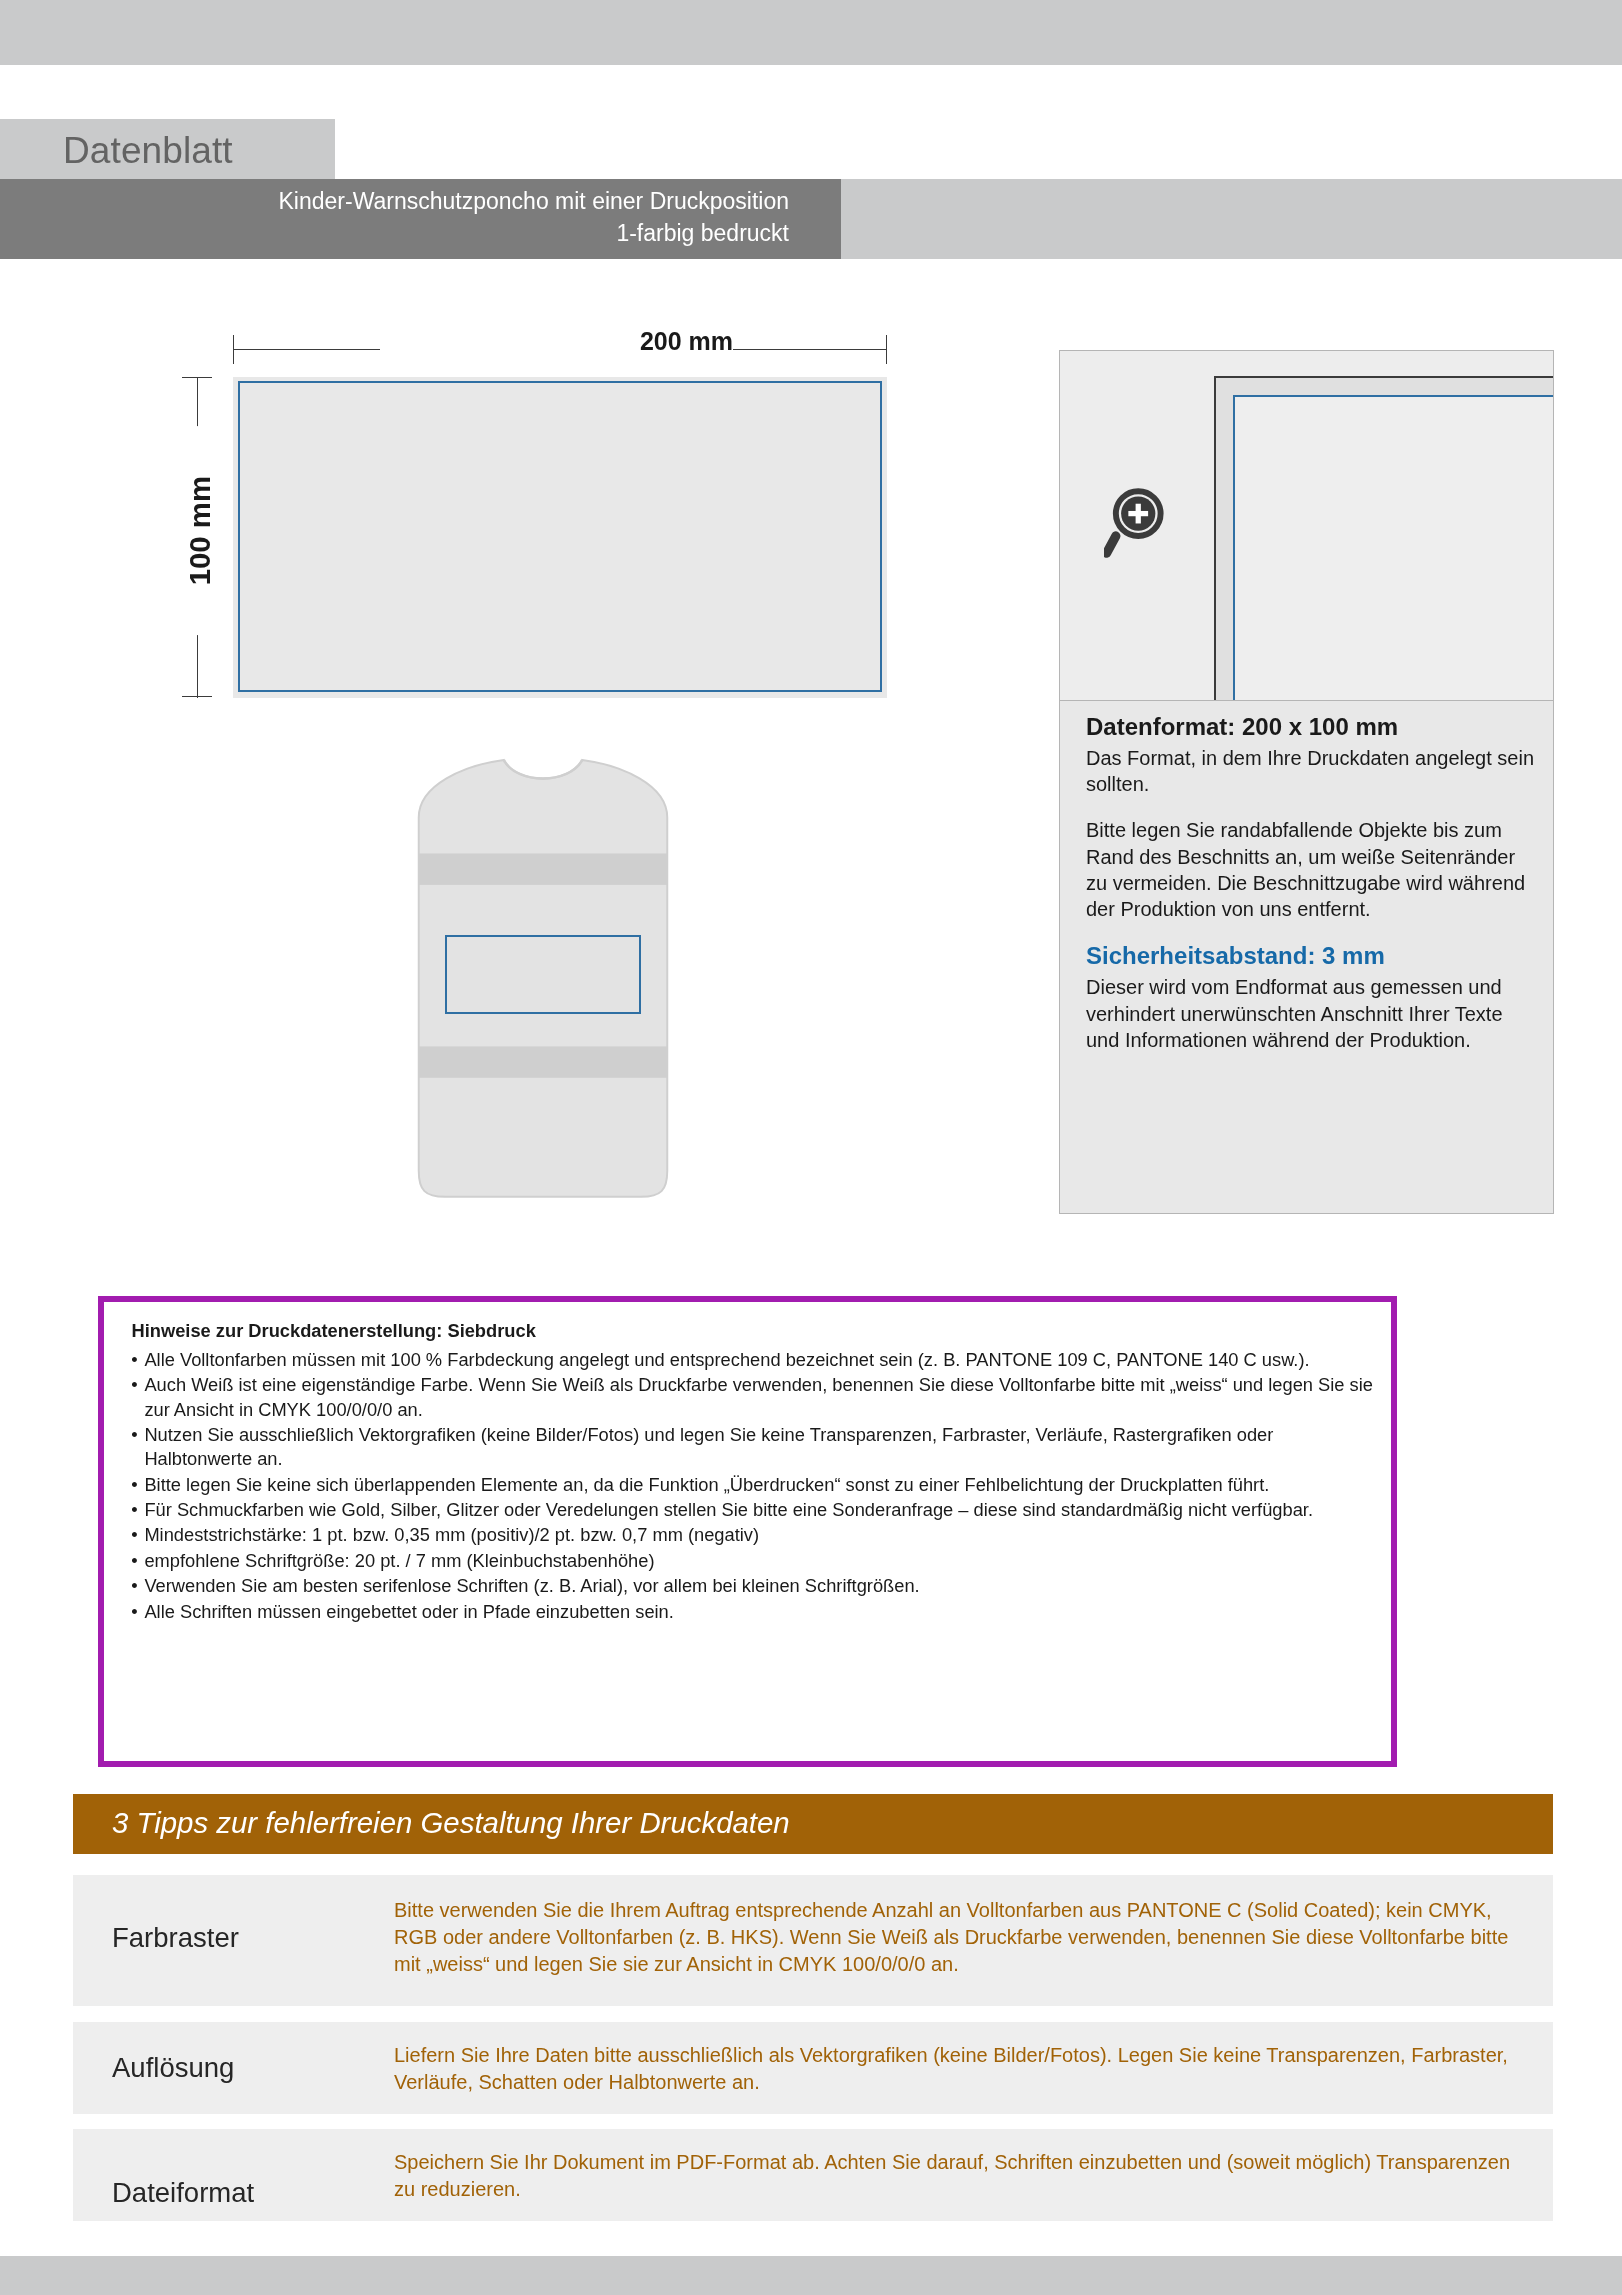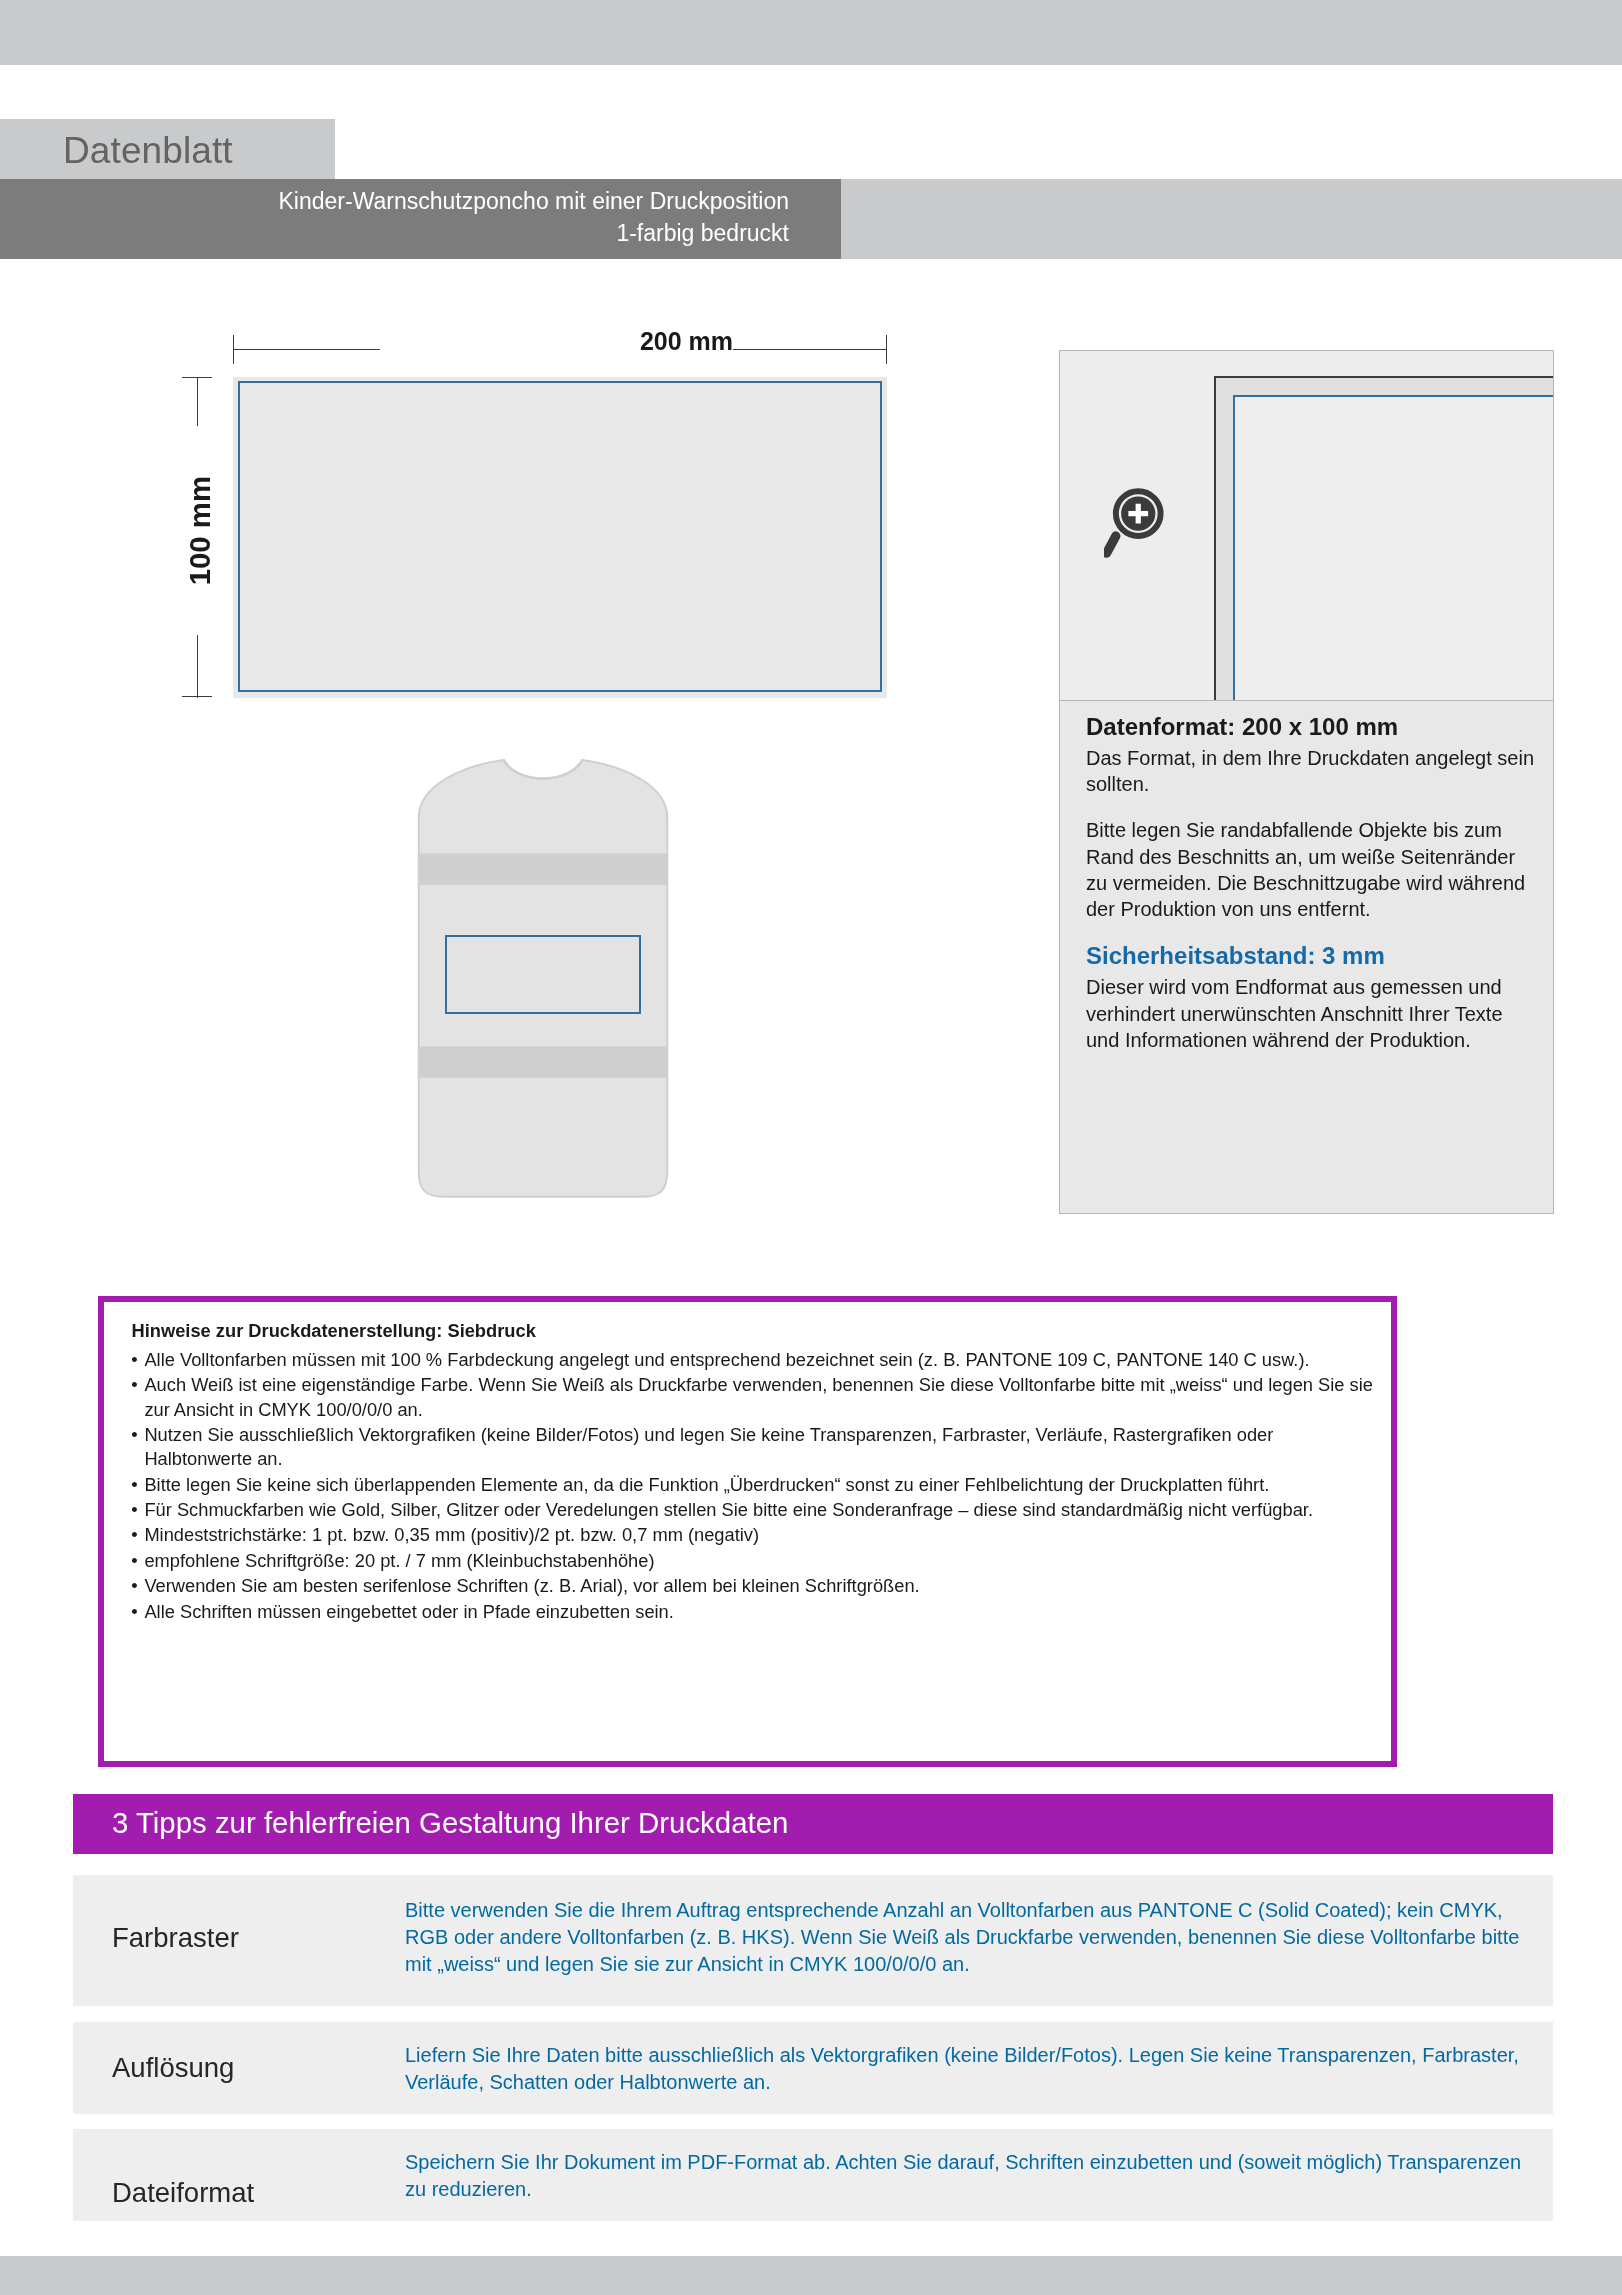--- a/index.html
+++ b/index.html
@@ -262,21 +262,22 @@
     position: absolute;
     left: 1.3px; top: 0;
   }
 
   
   .tips-header {
     position: absolute;
     left: 73px; top: 1794px;
     width: 1480px;
     height: 60px;
-    background: #a21caf;
+    background: #a16207;
+    font-style: italic;
   }
   .tips-header span {
     position: absolute;
     left: 39px; top: 11.8px;
     font-size: 29.4px;
     color: #ffffff;
   }
   .tip-row {
     position: absolute;
     left: 73px;
@@ -290,25 +291,25 @@
     position: absolute;
     left: 39px;
     font-size: 27.5px;
     color: #262626;
   }
   .tip-row.r1 .tip-label { top: 47px; }
   .tip-row.r2 .tip-label { top: 30px; }
   .tip-row.r3 .tip-label { top: 48px; }
   .tip-body {
     position: absolute;
-    left: 332px;
+    left: 321px;
     width: 1126px;
     font-size: 20px;
     line-height: 1.35;
-    color: #0369a1;
+    color: #a16207;
   }
   .tip-row.r1 .tip-body { top: 22px; }
   .tip-row.r2 .tip-body { top: 19.6px; }
   .tip-row.r3 .tip-body { top: 19.6px; }
 
   .footer-bar {
     position: absolute;
     left: 0; top: 2256px;
     width: 1623px;
     height: 39px;

